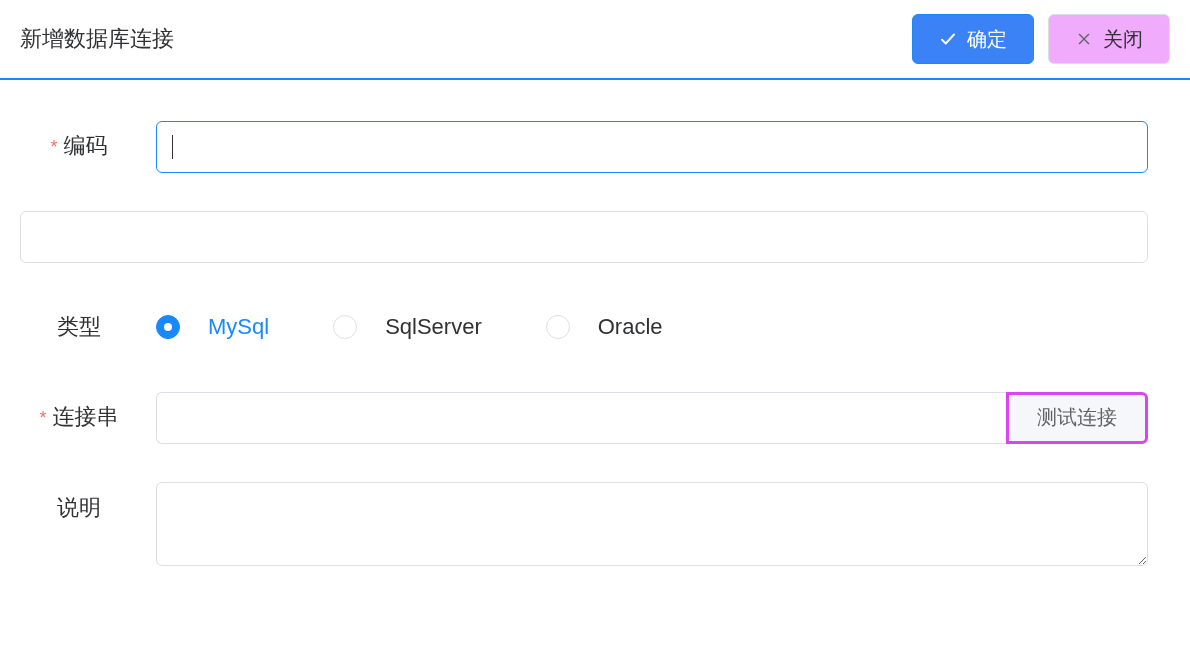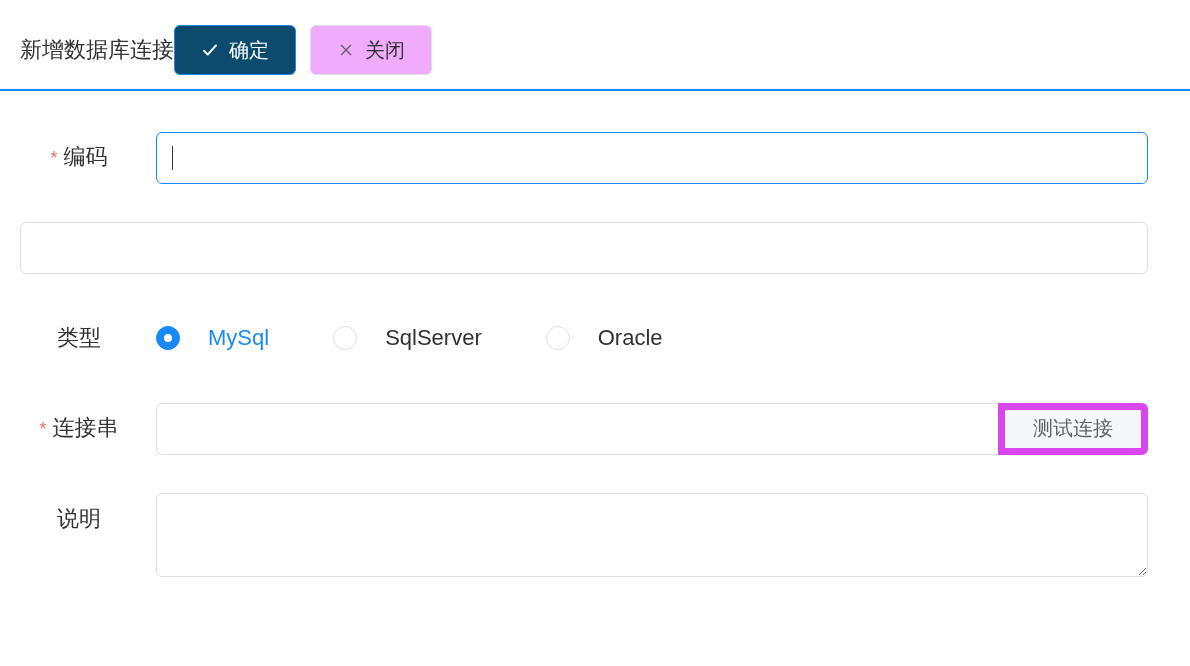--- a/index.html
+++ b/index.html
@@ -10,23 +10,23 @@
     body {
       font-family: -apple-system, BlinkMacSystemFont, "Segoe UI", "PingFang SC", "Hiragino Sans GB", "Microsoft YaHei", sans-serif;
       background: #fff;
       width: 1190px;
       height: 666px;
       color: #303133;
     }
     .header {
       display: flex;
       align-items: center;
+      justify-content: space-between;
       padding: 14px 20px;
       border-bottom: 2px solid #1989fa;
-      margin-top: 11px;
     }
     .header-title {
       font-size: 22px;
       font-weight: 400;
       color: #303133;
     }
     .header-actions {
       display: flex;
       gap: 14px;
     }
@@ -37,21 +37,21 @@
       gap: 10px;
       height: 50px;
       padding: 0 26px;
       font-size: 20px;
       border-radius: 6px;
       cursor: pointer;
       border: 1px solid transparent;
       background: #fff;
     }
     .btn-primary {
-      background: #0c4a6e;
+      background: #3b82f6;
       color: #fff;
       border-color: #1989fa;
     }
     .btn-default {
       background: #f0abfc;
       color: #303133;
       border: 1px solid #dcdfe6;
     }
     .btn .icon {
       display: inline-flex;
@@ -147,21 +147,21 @@
       border-top-right-radius: 0;
       border-bottom-right-radius: 0;
       border-right: none;
     }
     .btn-test {
       height: 52px;
       padding: 0 28px;
       font-size: 20px;
       color: #606266;
       background: #f5f7fa;
-      border: 7px solid #d946ef;
+      border: 3px solid #d946ef;
       border-top-right-radius: 6px;
       border-bottom-right-radius: 6px;
       cursor: pointer;
       white-space: nowrap;
     }
     .textarea {
       width: 100%;
       min-height: 84px;
       padding: 12px 16px;
       font-size: 20px;

